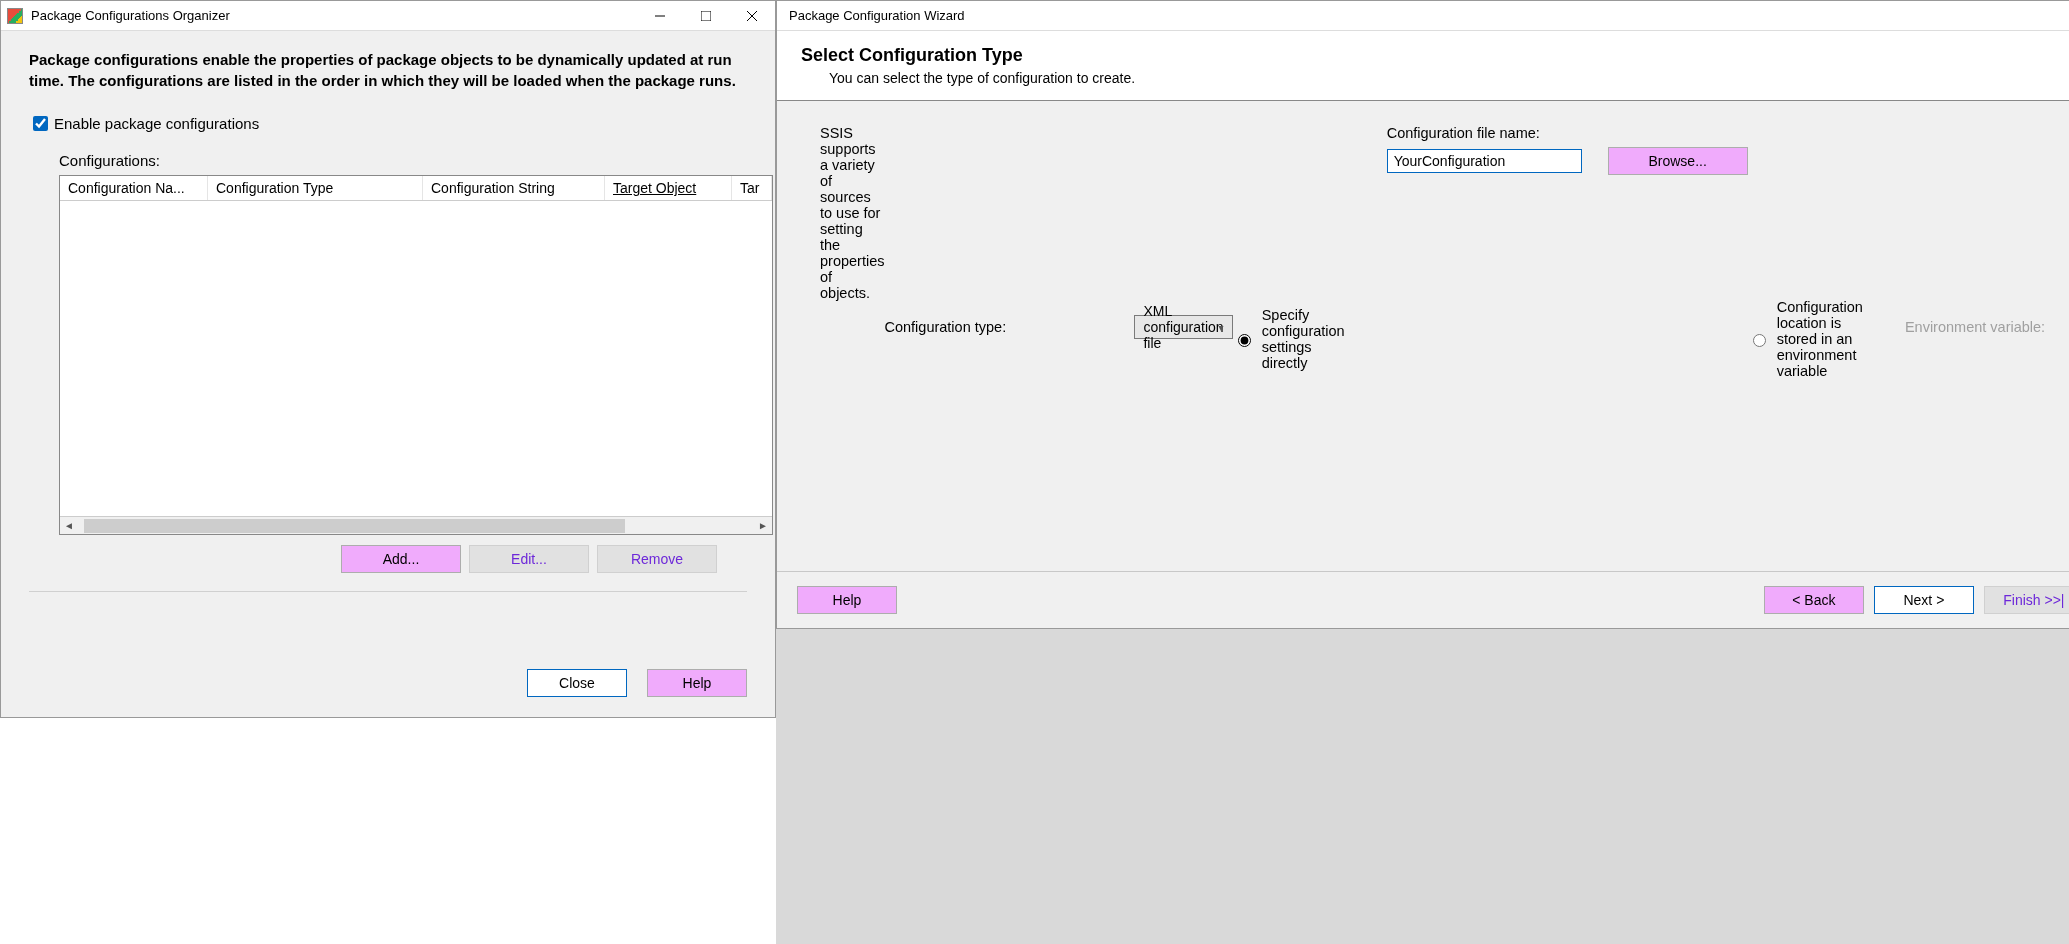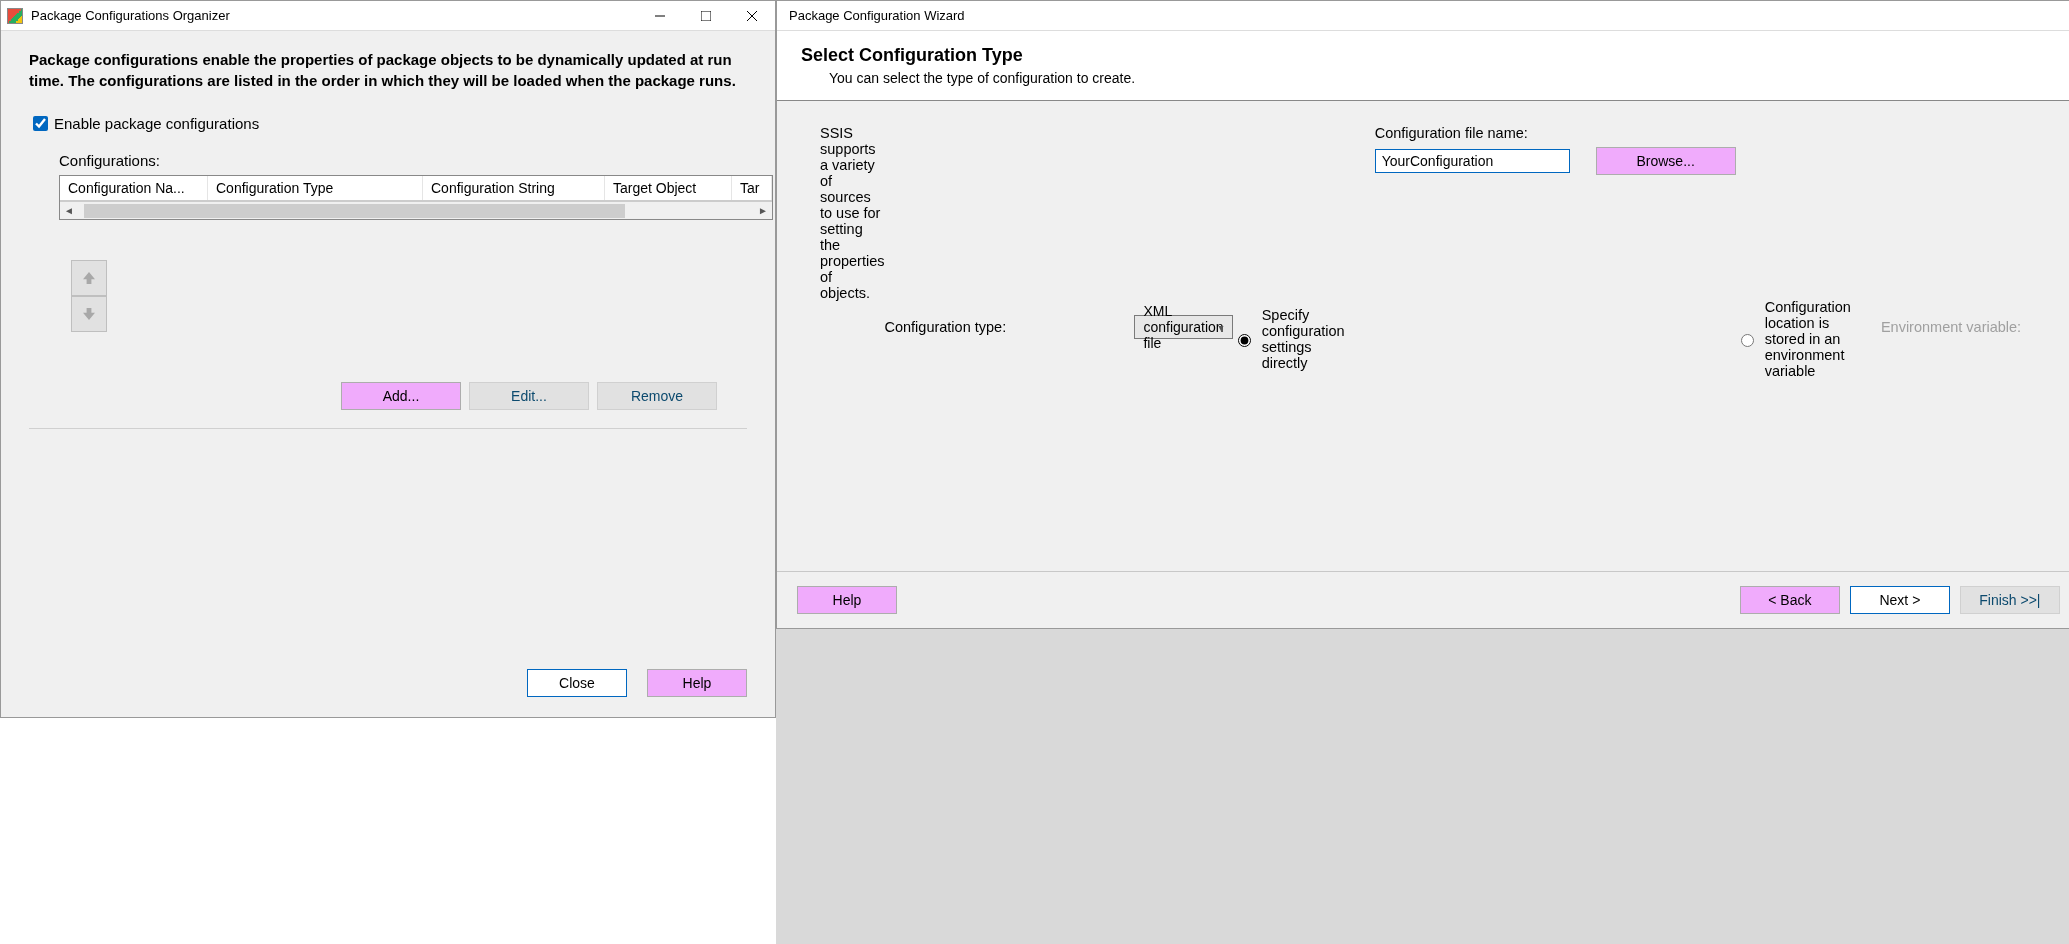--- a/index.html
+++ b/index.html
@@ -16,35 +16,35 @@
   .titlebar .title { flex: 1; font-size: 13px; }
   .titlebar .ctrls { display: flex; }
   .titlebar .ctrl { width: 46px; height: 30px; display: flex; align-items: center; justify-content: center; }
   .ctrl svg { width: 10px; height: 10px; }
   .body-area { flex: 1; padding: 18px 28px 10px 28px; display: flex; flex-direction: column; }
   .desc { font-size: 15px; line-height: 1.4; margin-bottom: 22px; font-weight: bold; }
   .checkbox-row { display: flex; align-items: center; margin-bottom: 18px; }
   .checkbox-row input[type=checkbox] { width: 15px; height: 15px; accent-color: #0067c0; margin-right: 6px; }
   .checkbox-row label { font-size: 15px; }
   .section-label { font-size: 15px; margin-left: 30px; margin-bottom: 6px; }
-  .table-area { display: flex; align-items: flex-start; margin-left: 30px; flex-direction: column; }
+  .table-area { display: flex; align-items: flex-end; margin-left: 30px; }
   .table-wrap { flex: 1; background: #fff; border: 1px solid #888; display: flex; flex-direction: column; height: 360px; }
   .table-header { display: flex; border-bottom: 1px solid #ccc; background: #fff; }
   .table-header .col { padding: 4px 8px; border-right: 1px solid #e5e5e5; font-size: 14px; white-space: nowrap; overflow: hidden; text-overflow: ellipsis; }
-  .col.c1{width:148px;} .col.c2{width:215px;} .col.c3{width:182px;} .col.c4{width:127px;} .col.c5{width:40px;}
+  .col.c1{width:148px;} .col.c2{width:215px;} .col.c3{width:182px;} .col.c4{width:127px;text-decoration:underline;} .col.c5{width:40px;}
   .table-body { flex: 1; }
   .hscroll { height: 18px; display: flex; align-items: center; background: #f0f0f0; border-top: 1px solid #ccc; }
   .hscroll .arrow { width: 18px; text-align: center; font-size: 10px; color: #555; }
   .hscroll .track { flex: 1; position: relative; height: 14px; }
   .hscroll .thumb { position: absolute; left: 6px; top: 0; width: 80%; height: 14px; background: #cdcdcd; }
   .side-arrows { width: 40px; display: flex; flex-direction: column; justify-content: space-around; align-items: center; margin-left: 10px; padding: 40px 0; }
   .side-arrow { width: 36px; height: 36px; background: #e1e1e1; border: 1px solid #bfbfbf; display: flex; align-items: center; justify-content: center; color: #888; }
   .crud-row { display: flex; justify-content: flex-end; gap: 8px; margin: 10px 30px 0 30px; }
   .btn { min-width: 120px; height: 28px; background: #f0abfc; border: 1px solid #adadad; font-size: 14px; cursor: pointer; }
-  .btn:disabled { color: #0c4a6e; background: #e1e1e1; border-color: #d0d0d0; cursor: default; }
+  .btn:disabled { color: #6d28d9; background: #e1e1e1; border-color: #d0d0d0; cursor: default; }
   .btn.primary { background: #fff; border: 1.5px solid #0067c0; }
   .divider { height: 1px; background: #d0d0d0; margin: 18px 0; }
   .footer-row { display: flex; justify-content: flex-end; gap: 20px; padding: 0 28px 20px 0; }
   .footer-row .btn { min-width: 100px; }
 
   
   .wiz-head { background: #fff; border-bottom: 1px solid #888; padding: 14px 20px 14px 24px; display: flex; }
   .wiz-head .txt { flex:1; }
   .wiz-head h2 { margin: 0 0 4px 0; font-size: 18px; font-weight: 700; }
   .wiz-head .sub { font-size: 14px; margin-left: 28px; }
@@ -52,21 +52,21 @@
     background: linear-gradient(135deg,#f7e36b,#e8c33a); border:1px solid #c9a62a; clip-path: polygon(30% 0,100% 0,100% 100%,0 100%,0 30%); }
   .wiz-body { padding: 18px 37px; flex:1; display:flex; }
   .wiz-intro { font-size: 14.5px; margin: 6px 0 28px 6px; }
   .form-row { display: flex; align-items: center; margin-bottom: 18px; }
   .form-row .lbl { width: 250px; font-size: 14.5px; }
   .combo { flex:1; height: 24px; border: 1px solid #7a7a7a; background: #e7e7e7; display: flex; align-items: center; padding: 0 8px; font-size: 14px; position: relative; }
   .combo .caret { position: absolute; right: 8px; color: #555; font-size: 10px; }
   .radio-label{font-size:14.5px;}
   .radio-row { display: flex; align-items: center; gap: 8px; margin: 10px 0 4px 0; }
   .radio-row input[type=radio]{width:15px;height:15px;accent-color:#000;}
-  .indent { margin-left: 28px; }
+  .indent { margin-left: 40px; }
   .sublabel { font-size: 14.5px; margin-top: 6px; margin-bottom: 6px; }
   .file-row { display: flex; align-items: center; gap: 26px; }
   .txtinput { flex:1; height: 24px; border: 1.5px solid #0067c0; background: #fff; padding: 0 6px; font-size: 14px; font-family: inherit; }
   .browse-btn { width: 140px; height: 28px; }
   .env-combo { flex:1; height: 24px; border: 1px solid #d8d8d8; background: #f7f7f7; position: relative; }
   .env-combo .caret{position:absolute;right:8px;top:4px;color:#bbb;font-size:10px;}
   .disabled-lbl{color:#a0a0a0;}
   .wiz-divider{height:1px;background:#c8c8c8;margin:0;}
   .wiz-footer { display: flex; padding: 14px 20px; gap: 10px; }
   .wiz-footer .spacer{flex:1;}

